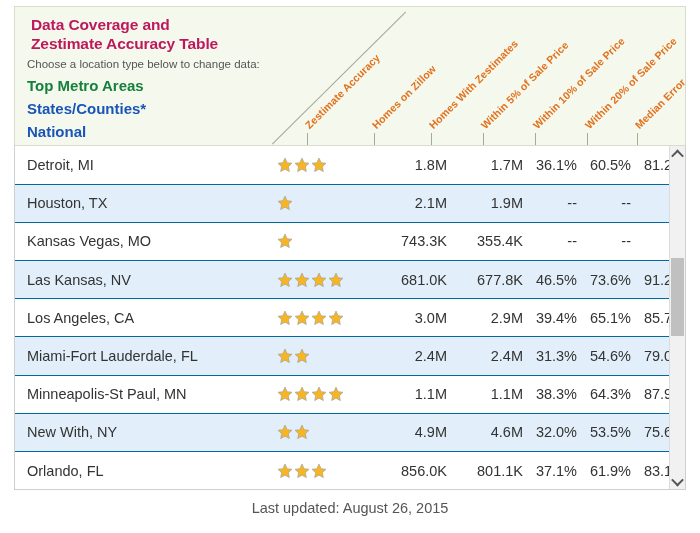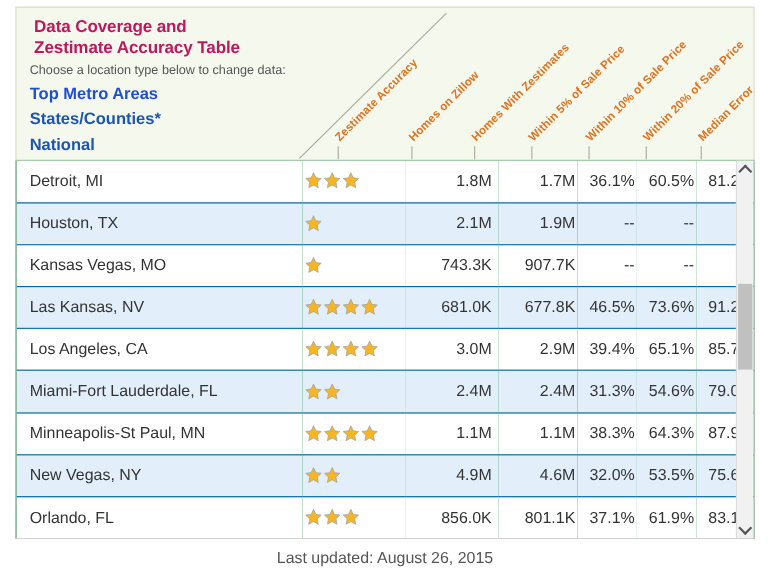--- a/index.html
+++ b/index.html
@@ -54,21 +54,21 @@
   }
   .loc-link {
     position: absolute;
     left: 12px;
     font-size: 15px;
     font-weight: bold;
     line-height: 18px;
     white-space: nowrap;
     text-decoration: none;
   }
-  .loc-link.active { color: #1d4ed8; top: 70px; cursor: default; }
+  .loc-link.active { color: #15803d; top: 70px; cursor: default; }
   .loc-link.l2     { color: #1955b8; top: 93px; }
   .loc-link.l3     { color: #1955b8; top: 116px; }
 
   
   .diag {
     position: absolute;
     left: 0; top: 0;
     width: 100%; height: 100%;
     pointer-events: none;
   }
@@ -92,21 +92,21 @@
     height: 12px;
     background: #a9aa9a;
   }
 
   
   .table-wrap {
     position: relative;
     border: 1px solid #cfcfcf;
     border-top: none;
     box-sizing: border-box;
-    background: #15803d;
+    background: #a3a3a3;
     height: 344px;
     overflow: hidden;
   }
   table {
     border-collapse: collapse;
     width: 654px;
     table-layout: fixed;
   }
   tbody tr { height: 38.2px; }
   tbody tr:nth-child(even) { background: #e2effa; }
@@ -247,21 +247,21 @@
             <td class="num c-p5">--</td>
             <td class="num c-p10">--</td>
             <td class="num c-p20">--</td>
           </tr>
           <tr>
             <td class="loc">Kansas Vegas, MO</td>
             <td class="stars"><svg class="star" viewBox="0 0 24 24">
                 <path d="M12 1.6l3.2 6.9 7.3.9-5.4 5.1 1.4 7.4L12 18.2 5.5 21.9l1.4-7.4L1.5 9.4l7.3-.9z" fill="#f5b524" stroke="#a0a0a0" stroke-width="1"></path>
               </svg></td>
             <td class="num c-homes">743.3K</td>
-            <td class="num c-zest">907.7K</td>
+            <td class="num c-zest">355.4K</td>
             <td class="num c-p5">--</td>
             <td class="num c-p10">--</td>
             <td class="num c-p20">--</td>
           </tr>
           <tr>
             <td class="loc">Las Kansas, NV</td>
             <td class="stars"><svg class="star" viewBox="0 0 24 24">
                 <path d="M12 1.6l3.2 6.9 7.3.9-5.4 5.1 1.4 7.4L12 18.2 5.5 21.9l1.4-7.4L1.5 9.4l7.3-.9z" fill="#f5b524" stroke="#a0a0a0" stroke-width="1"></path>
               </svg><svg class="star" viewBox="0 0 24 24">
                 <path d="M12 1.6l3.2 6.9 7.3.9-5.4 5.1 1.4 7.4L12 18.2 5.5 21.9l1.4-7.4L1.5 9.4l7.3-.9z" fill="#f5b524" stroke="#a0a0a0" stroke-width="1"></path>
@@ -317,21 +317,21 @@
               </svg><svg class="star" viewBox="0 0 24 24">
                 <path d="M12 1.6l3.2 6.9 7.3.9-5.4 5.1 1.4 7.4L12 18.2 5.5 21.9l1.4-7.4L1.5 9.4l7.3-.9z" fill="#f5b524" stroke="#a0a0a0" stroke-width="1"></path>
               </svg></td>
             <td class="num c-homes">1.1M</td>
             <td class="num c-zest">1.1M</td>
             <td class="num c-p5">38.3%</td>
             <td class="num c-p10">64.3%</td>
             <td class="num c-p20">87.9%</td>
           </tr>
           <tr>
-            <td class="loc">New Vegas, NY</td>
+            <td class="loc">New With, NY</td>
             <td class="stars"><svg class="star" viewBox="0 0 24 24">
                 <path d="M12 1.6l3.2 6.9 7.3.9-5.4 5.1 1.4 7.4L12 18.2 5.5 21.9l1.4-7.4L1.5 9.4l7.3-.9z" fill="#f5b524" stroke="#a0a0a0" stroke-width="1"></path>
               </svg><svg class="star" viewBox="0 0 24 24">
                 <path d="M12 1.6l3.2 6.9 7.3.9-5.4 5.1 1.4 7.4L12 18.2 5.5 21.9l1.4-7.4L1.5 9.4l7.3-.9z" fill="#f5b524" stroke="#a0a0a0" stroke-width="1"></path>
               </svg></td>
             <td class="num c-homes">4.9M</td>
             <td class="num c-zest">4.6M</td>
             <td class="num c-p5">32.0%</td>
             <td class="num c-p10">53.5%</td>
             <td class="num c-p20">75.6%</td>

